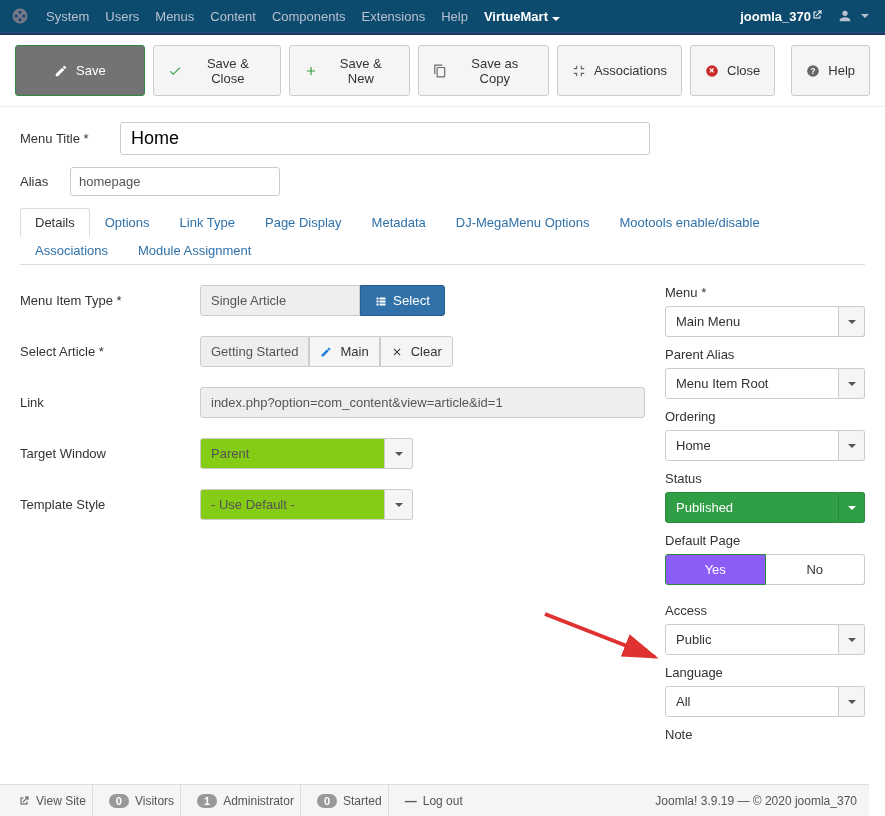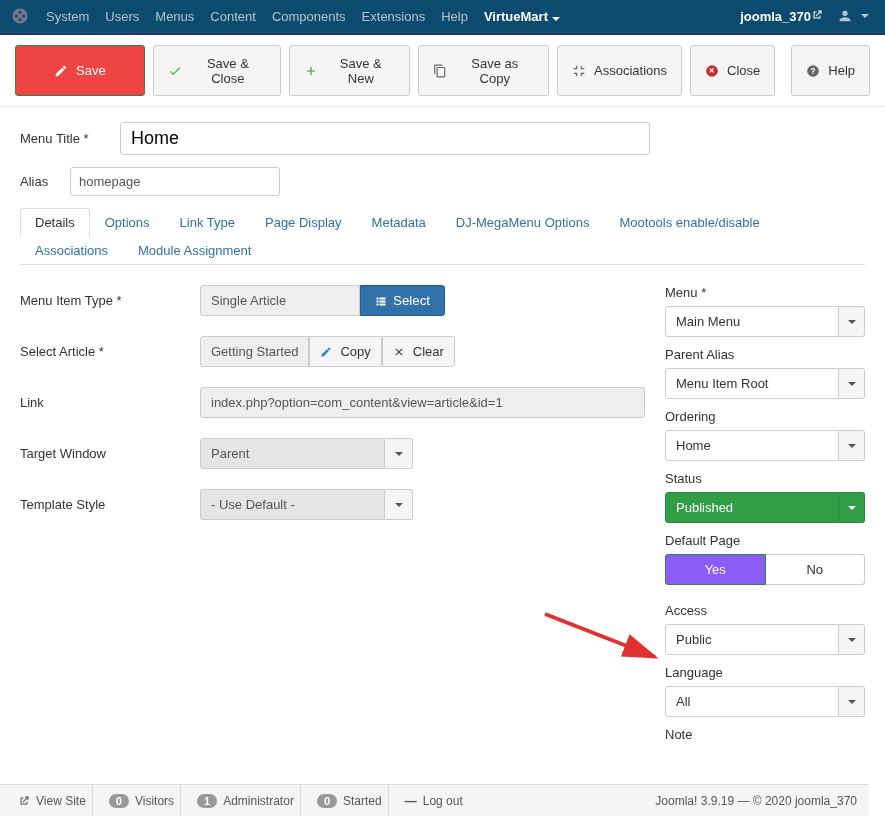--- a/index.html
+++ b/index.html
@@ -7,21 +7,21 @@
 .topbar{background:#0c4a6e;height:32px;display:flex;align-items:center;padding:0 10px;color:#ccc}
 .topbar .joomla-logo{width:20px;height:20px;margin-right:8px;display:flex;align-items:center;justify-content:center;color:#888}
 .topbar .menu-item{padding:0 8px;color:#b8c2d0;cursor:pointer;font-size:13px}
 .topbar .menu-item.active{color:#fff;font-weight:bold}
 .topbar .spacer{flex:1}
 .topbar .brand{color:#fff;font-weight:bold;padding:0 8px;display:flex;gap:0}
 .topbar .user-area{display:flex;align-items:center;gap:8px;padding:0 6px}
 .thinbar{height:3px;background:#1a3867;border-top:1px solid #2a4a7a}
 .toolbar{padding:10px 15px;display:flex;gap:8px;border-bottom:1px solid #eee}
 .btn{border:1px solid #ccc;background:#f5f5f5;padding:7px 14px;border-radius:3px;font-size:13px;display:inline-flex;align-items:center;gap:8px;cursor:pointer;color:#333}
-.btn.green{background:#ef4444;border-color:#2b8a3e;color:#fff;padding:17px 38px}
+.btn.green{background:#737373;border-color:#2b8a3e;color:#fff;padding:17px 38px}
 .btn .icon{display:inline-flex;color:inherit}
 .btn .icon.green-i{color:#2f9e44}
 .btn .icon.red-i{color:#c92a2a}
 .btn .icon.blue-i{color:#1c7ed6}
 .form-area{padding:15px 20px 0 20px;height:720px;overflow-y:auto}
 .row{display:flex;align-items:center;margin-bottom:12px}
 .row .lbl{width:100px;color:#333}
 .title-input{flex:1;max-width:530px;font-size:18px;padding:5px 10px;border:1px solid #ccc;border-radius:3px}
 .alias-input{width:210px;padding:6px 8px;border:1px solid #ccc;border-radius:3px;font-size:13px;color:#555}
 .tabs{display:flex;flex-wrap:wrap;border-bottom:1px solid #ddd;margin-top:6px}
@@ -33,21 +33,21 @@
 .field{display:flex;align-items:center;margin-bottom:20px}
 .field .flbl{width:180px;color:#333}
 .readonly{background:#eee;border:1px solid #ccc;padding:7px 10px;border-radius:3px 0 0 3px;color:#555;flex:1;max-width:160px}
 .btn-primary{background:#3071a9;color:#fff;border:1px solid #285e8e;padding:7px 14px;border-radius:0 3px 3px 0;display:inline-flex;align-items:center;gap:6px;cursor:pointer}
 .article-group{display:flex}
 .article-group .readonly{border-radius:3px 0 0 3px;max-width:155px}
 .article-group .btn{border-radius:0;padding:7px 10px}
 .article-group .btn:last-child{border-radius:0 3px 3px 0}
 .link-input{background:#eee;border:1px solid #ccc;padding:7px 10px;border-radius:3px;color:#555;flex:1;max-width:455px}
 .select-wrap{display:flex;flex:1;max-width:213px}
-.select-wrap .sel-val{border:1px solid #ccc;padding:7px 10px;border-radius:3px 0 0 3px;flex:1;background:#e5e5e5;color:#555}
+.select-wrap .sel-val{border:1px solid #ccc;padding:7px 10px;border-radius:3px 0 0 3px;flex:1;background:#84cc16;color:#555}
 .select-wrap .sel-btn{border:1px solid #ccc;border-left:none;width:28px;display:flex;align-items:center;justify-content:center;background:#f5f5f5;border-radius:0 3px 3px 0;cursor:pointer}
 .rlabel{color:#333;margin-bottom:6px;display:block}
 .rselect{display:flex;margin-bottom:10px}
 .rselect .rs-val{border:1px solid #ccc;padding:7px 10px;border-radius:3px 0 0 3px;flex:1;background:#fff;color:#333}
 .rselect .rs-btn{border:1px solid #ccc;border-left:none;width:26px;display:flex;align-items:center;justify-content:center;background:#f5f5f5;border-radius:0 3px 3px 0;cursor:pointer}
 .rselect.green-sel .rs-val{background:#2f9e44;color:#fff;border-color:#2b8a3e}
 .rselect.green-sel .rs-btn{background:#2f9e44;border-color:#2b8a3e;color:#fff}
 .toggle{display:flex;margin-bottom:18px}
 .toggle .tg{flex:1;text-align:center;padding:7px 0;border:1px solid #ccc;cursor:pointer}
 .toggle .tg:first-child{border-radius:3px 0 0 3px}
@@ -193,21 +193,21 @@
       <div class="field">
         <span class="flbl">Select Article *</span>
         <div class="article-group">
           <span class="readonly">Getting Started</span>
           <button class="btn">
             <span class="icon blue-i">
                 <svg width="12" height="12" viewBox="0 0 24 24">
                   <path fill="currentColor" d="M3 17.25V21h3.75l11-11-3.75-3.75-11 11zM20.7 7a1 1 0 0 0 0-1.4l-2.3-2.3a1 1 0 0 0-1.4 0L15 5.3 18.7 9 20.7 7z"></path>
                 </svg>
               </span>
-            <span>Copy</span>
+            <span>Main</span>
           </button>
           <button class="btn">
             <span class="icon" style="color:#333">
                 <svg width="12" height="12" viewBox="0 0 24 24">
                   <path fill="currentColor" d="M19 6.4 17.6 5 12 10.6 6.4 5 5 6.4 10.6 12 5 17.6 6.4 19 12 13.4 17.6 19 19 17.6 13.4 12 19 6.4z"></path>
                 </svg>
               </span>
             <span>Clear</span>
           </button>
         </div>

